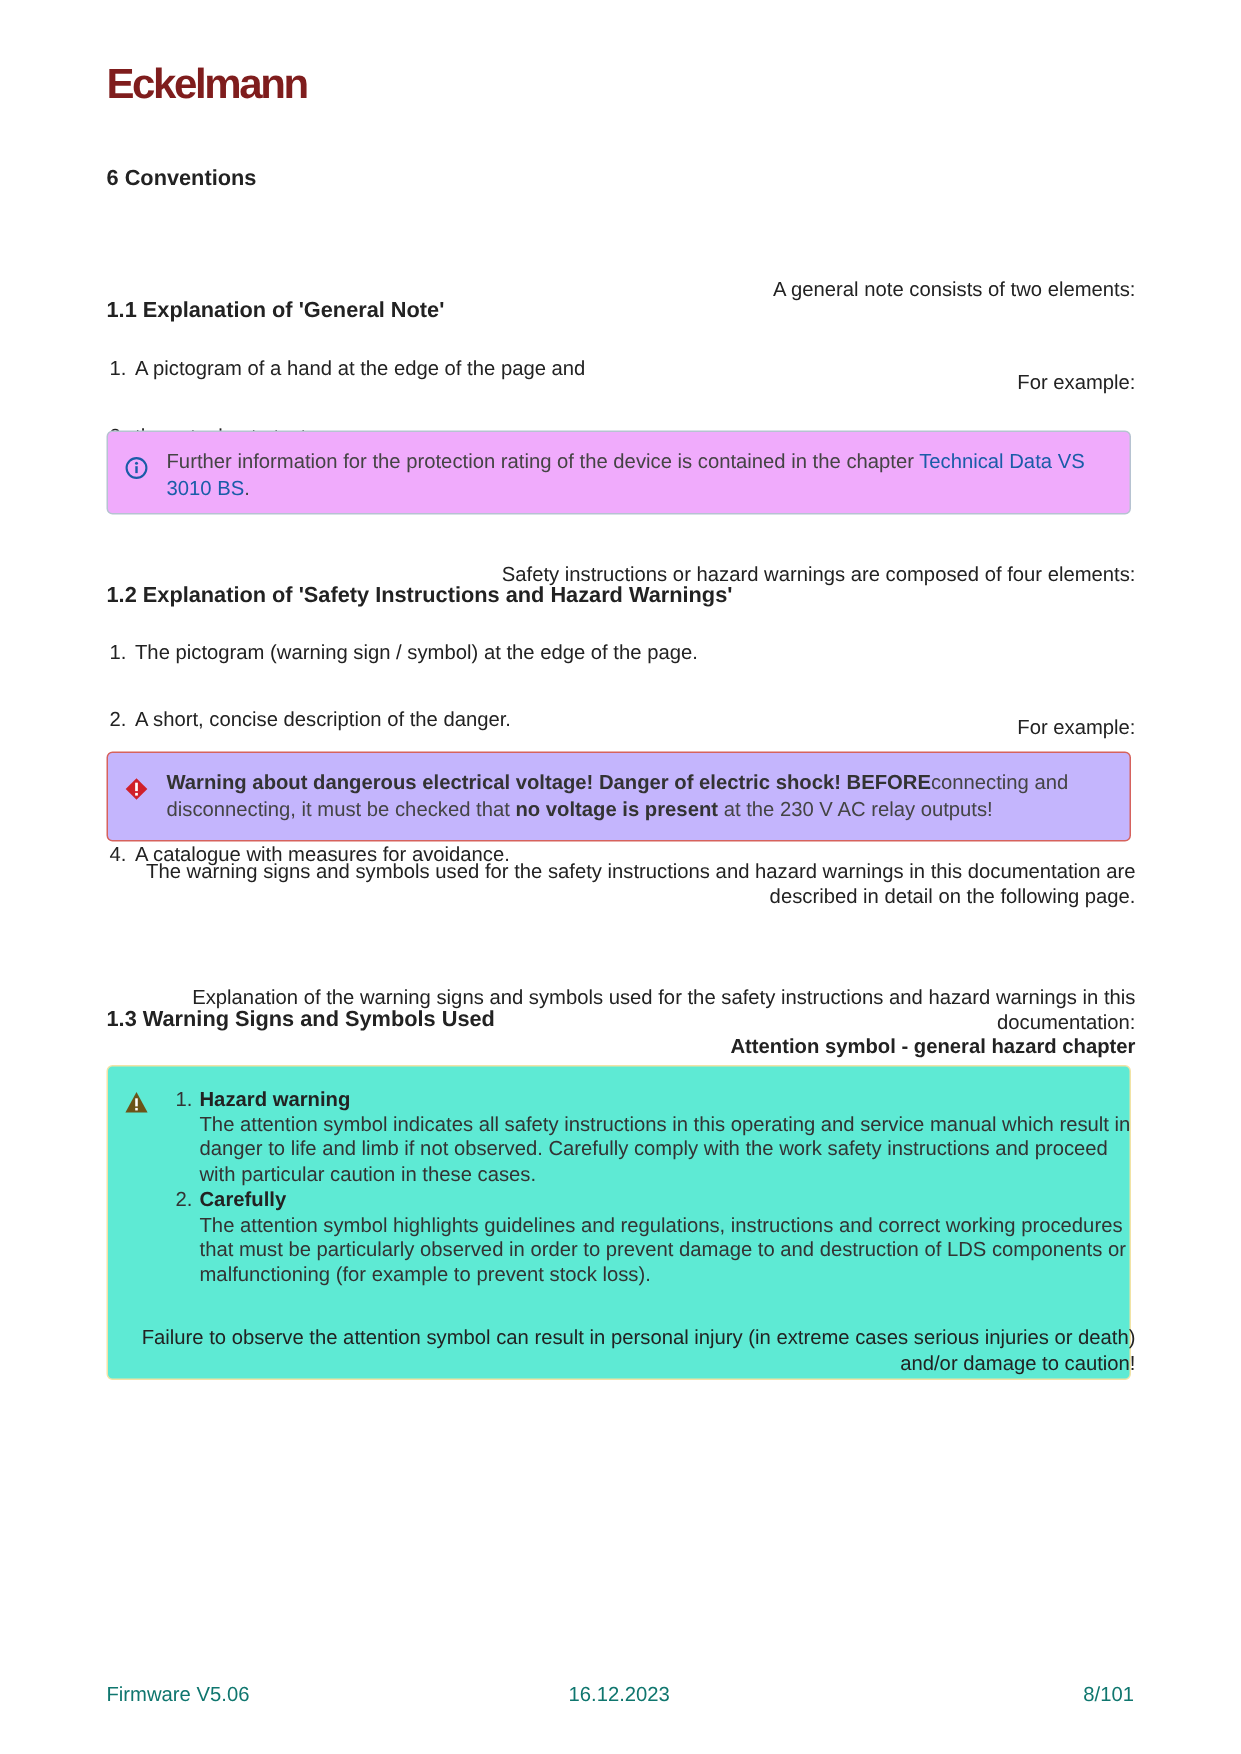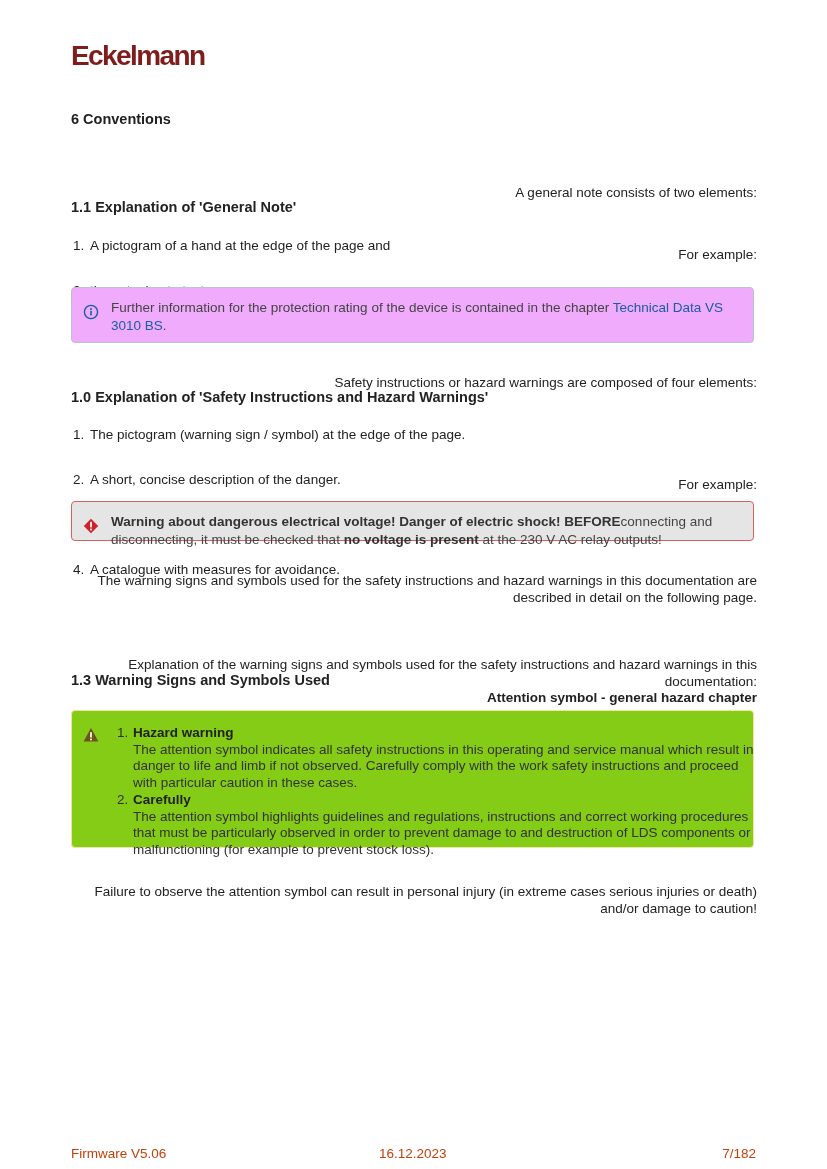--- a/index.html
+++ b/index.html
@@ -16,31 +16,31 @@
   .h1 { position: absolute; top: 111px; left: 0; font-weight: bold; font-size: 14.5px; }
   .h2 { position: absolute; left: 0; font-weight: bold; font-size: 14.5px; margin-top: 47px; }
   .p  { position: absolute; left: 1px; font-size: 13.5px; line-height: 17px; width: 685px; text-align: right; }
   ol.list { position: absolute; left: 0; margin: 0; padding-left: 17px; font-size: 13.5px; line-height: 17px; }
   ol.list li { padding-left: 2px; margin-top: 28px; }
   .box {
     position: absolute; left: 0; width: 683px; border-radius: 4px; box-sizing: border-box;
     font-size: 13.5px; line-height: 18px;
   }
   .box-info { top: 271px; height: 56px; background: #f0abfc; border: 1.2px solid #b6c3d1; margin-top: 16px; }
-  .box-warn { top: 501px; height: 40px; background: #e5e5e5; border: 1.2px solid #d6625d; }
-  .box-attn { top: 710px; height: 138px; background: #84cc16; border: 1.2px solid #f2e3a5; }
+  .box-warn { top: 501px; height: 60px; background: #c4b5fd; border: 1.2px solid #d6625d; }
+  .box-attn { top: 710px; height: 210px; background: #5eead4; border: 1.2px solid #f2e3a5; }
   .box .icon { position: absolute; left: 11px; top: 16px; width: 16px; height: 16px; }
   .box .text { position: absolute; left: 39px; top: 11px; width: 630px; color: #444; }
   .box-attn .icon { top: 16px; left: 11px; }
   .attn-list { position: absolute; left: 39px; top: 14px; margin: 0; padding-left: 21px; width: 622px; color: #333; line-height: 16.7px; }
   .attn-list li { padding-left: 1px; }
   .attn-list b { color: #222; }
   a.link { color: #1a5ca8; text-decoration: none; }
   b { font-weight: bold; color: #333; }
-  .footer { position: absolute; top: 1122px; font-size: 13.5px; color: #c2410c; margin-top: 24px; }
+  .footer { position: absolute; top: 1122px; font-size: 13.5px; color: #0f766e; }
 </style>
 </head>
 <body>
 
 <div class="page">
 
   <div class="logo">Eckelmann</div>
 
   <div class="h1">6 Conventions</div>
 
@@ -54,21 +54,21 @@
 
   <div class="box box-info">
     <svg class="icon" viewBox="0 0 16 16">
       <circle cx="8" cy="8" r="6.6" fill="none" stroke="#1a5ca8" stroke-width="1.4"></circle>
       <circle cx="8" cy="4.9" r="1" fill="#1a5ca8"></circle>
       <rect x="7.2" y="6.8" width="1.6" height="4.6" fill="#1a5ca8"></rect>
     </svg>
     <div class="text"><span>Further information for the protection rating of the device is contained in the chapter </span><a class="link" href="#">Technical Data VS 3010 BS</a><span>.</span></div>
   </div>
 
-  <div class="h2" style="top:342px">1.0  Explanation of 'Safety Instructions and Hazard Warnings'</div>
+  <div class="h2" style="top:342px">1.2  Explanation of 'Safety Instructions and Hazard Warnings'</div>
   <div class="p" style="top:374px">Safety instructions or hazard warnings are composed of four elements:</div>
   <ol class="list" style="top:398px">
     <li>The pictogram (warning sign / symbol) at the edge of the page.</li>
     <li>A short, concise description of the danger.</li>
     <li>A description of the possible consequences.</li>
     <li>A catalogue with measures for avoidance.</li>
   </ol>
   <div class="p" style="top:476px">For example:</div>
 
   <div class="box box-warn">
@@ -101,14 +101,14 @@
         <b>Carefully</b><br>
         <span>The attention symbol highlights guidelines and regulations, instructions and correct working procedures that must be particularly observed in order to prevent damage to and destruction of LDS components or malfunctioning (for example to prevent stock loss).</span>
       </li>
     </ol>
   </div>
 
   <div class="p" style="top:883px">Failure to observe the attention symbol can result in personal injury (in extreme cases serious injuries or death) and/or damage to caution!</div>
 
   <div class="footer" style="left:0">Firmware V5.06</div>
   <div class="footer" style="left:308px">16.12.2023</div>
-  <div class="footer" style="right:0; left:auto; text-align:right;">7/182</div>
+  <div class="footer" style="right:0; left:auto; text-align:right;">8/101</div>
 </div>
 
 </body></html>

